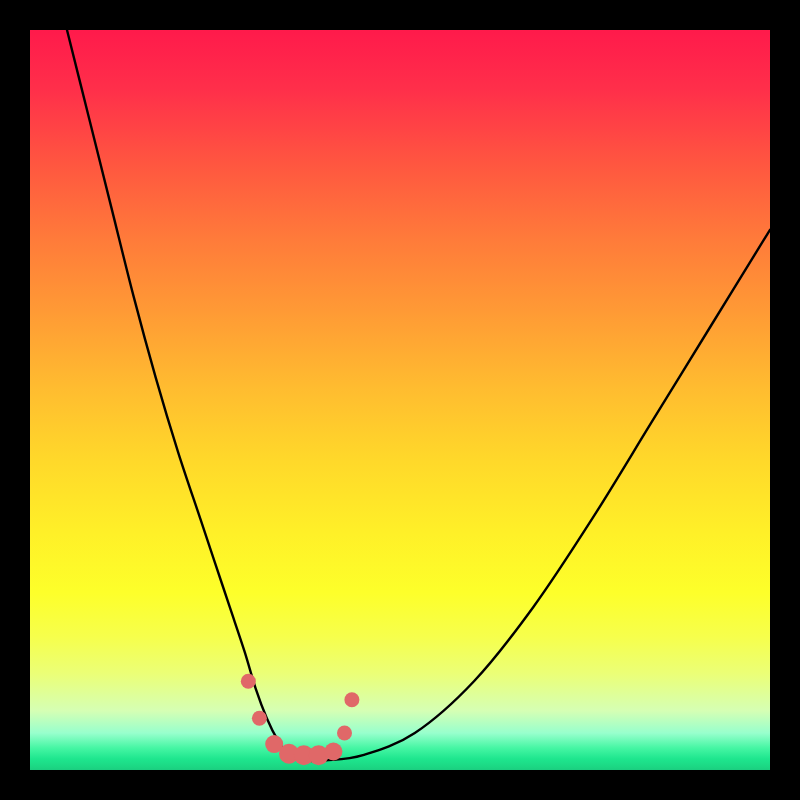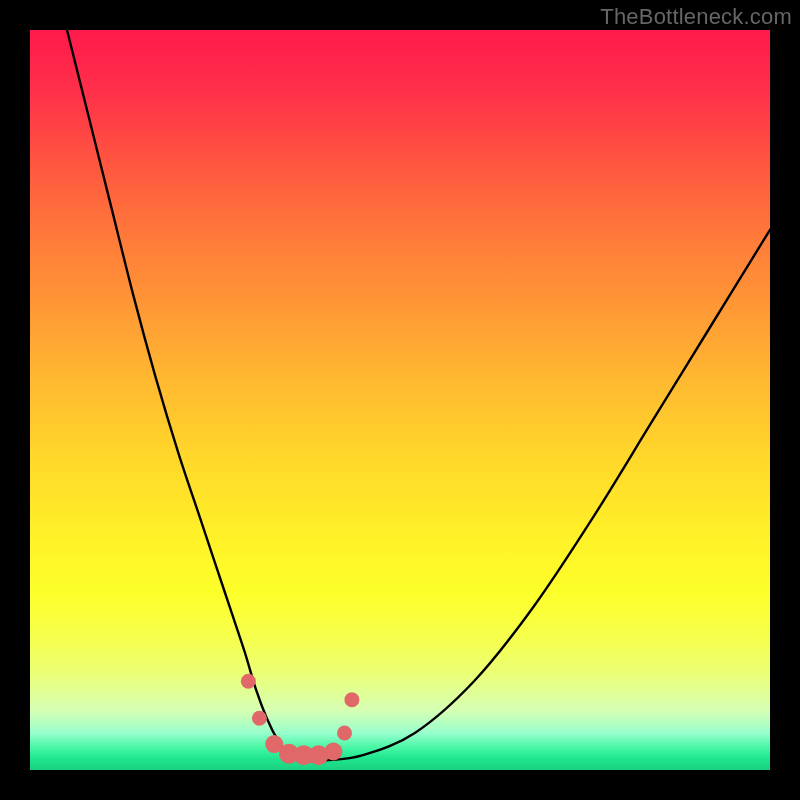--- a/index.html
+++ b/index.html
@@ -61,21 +61,20 @@
     top: 30px;
     width: 740px;
     height: 740px;
     overflow: visible;
   }
 </style>
 </head>
 <body>
 
 <div class="frame">
-  <div class="watermark">TheBottleneck.com</div>
 
   <div class="plot"></div>
 
   <svg class="curve" viewBox="0 0 740 740" preserveAspectRatio="none">
     <path id="curve-path" fill="none" stroke="#000000" stroke-width="2.4" stroke-linecap="round" d="M 37 0 C 40.7 14.799999999999992, 51.800000000000004 59.199999999999946, 59.2 88.79999999999995 C 66.60000000000001 118.39999999999996, 74 148.00000000000003, 81.4 177.60000000000002 C 88.80000000000001 207.20000000000002, 96.2 238.03333333333333, 103.60000000000001 266.4 C 111.00000000000001 294.76666666666665, 118.4 321.9, 125.80000000000001 347.79999999999995 C 133.20000000000002 373.69999999999993, 140.6 398.3666666666667, 148 421.8 C 155.4 445.23333333333335, 164.03333333333336 469.9, 170.20000000000002 488.4 C 176.36666666666667 506.9, 180.06666666666666 518, 185 532.8 C 189.93333333333334 547.5999999999999, 194.86666666666667 562.4000000000001, 199.8 577.2 C 204.73333333333335 592, 210.28333333333333 608.0333333333333, 214.6 621.6 C 218.91666666666666 635.1666666666667, 222 647.5, 225.7 658.6 C 229.39999999999998 669.7, 233.10000000000002 679.5666666666667, 236.8 688.2 C 240.5 696.8333333333334, 244.20000000000002 704.2333333333333, 247.9 710.4 C 251.6 716.5666666666666, 254.68333333333334 721.87, 259 725.2 C 263.31666666666666 728.5300000000001, 267.6333333333333 729.5166666666667, 273.8 730.38 C 279.9666666666667 731.2433333333333, 286.1333333333333 731.2433333333333, 296 730.38 C 305.8666666666667 729.5166666666667, 318.2 729.7633333333333, 333 725.2 C 347.8 720.6366666666668, 366.3 715.3333333333334, 384.8 703 C 403.3 690.6666666666666, 424.26666666666665 672.1666666666667, 444 651.2 C 463.73333333333335 630.2333333333333, 483.4666666666667 604.3333333333334, 503.20000000000005 577.2 C 522.9333333333334 550.0666666666667, 542.6666666666666 519.2333333333333, 562.4 488.4 C 582.1333333333333 457.56666666666666, 601.8666666666667 424.2666666666667, 621.6 392.20000000000005 C 641.3333333333334 360.1333333333334, 661.0666666666667 328.06666666666666, 680.8000000000001 296 C 700.5333333333334 263.93333333333334, 730.1333333333333 215.8333333333334, 740 199.80000000000007"></path>
     <g id="dots">
         <circle cx="218.29999999999998" cy="651.2" r="7.5" fill="#e06868"></circle>
         <circle cx="229.4" cy="688.2" r="7.5" fill="#e06868"></circle>
         <circle cx="244.20000000000002" cy="714.1" r="9" fill="#e06868"></circle>
         <circle cx="259" cy="723.72" r="10" fill="#e06868"></circle>

